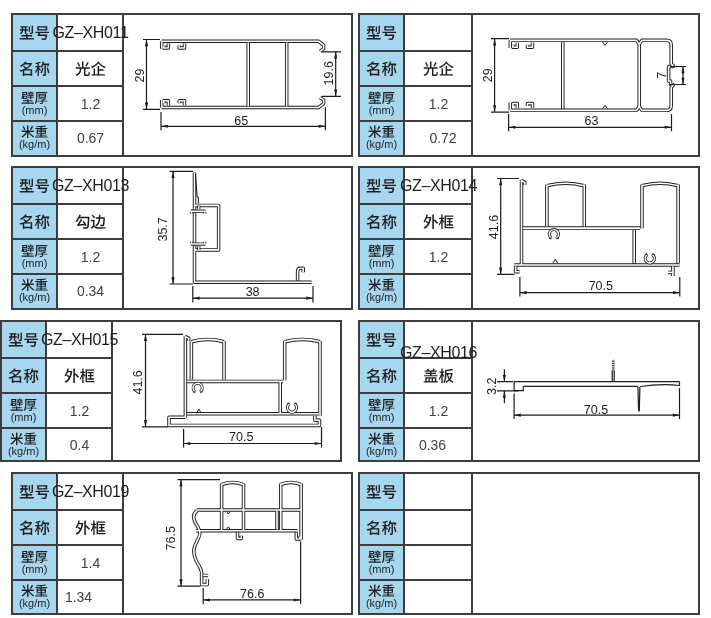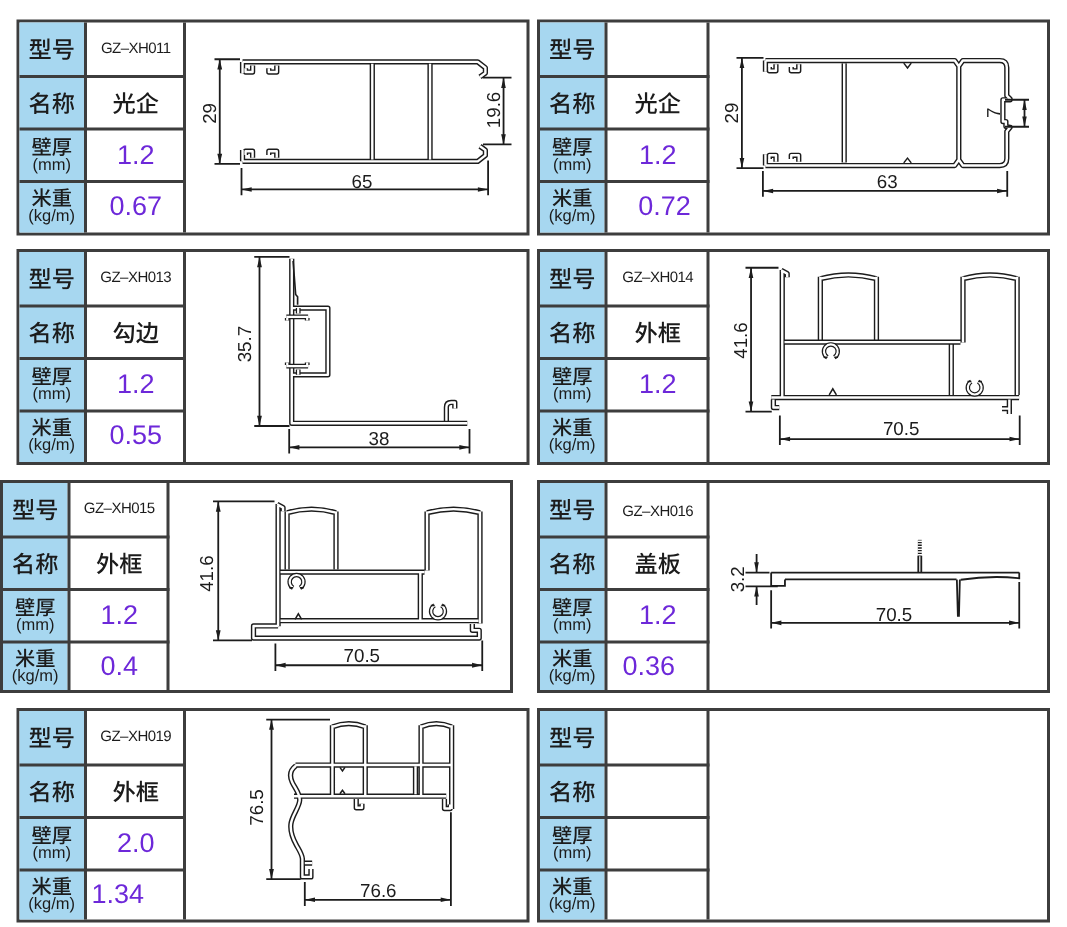--- a/index.html
+++ b/index.html
@@ -3,22 +3,22 @@
 html,body{margin:0;padding:0;background:#fff;width:711px;height:618px;overflow:hidden}
 *{box-sizing:border-box}
 #page{position:relative;width:711px;height:618px;background:#fff;font-family:"Liberation Sans",sans-serif}
 .cell{position:absolute;width:342px;border:2px solid #3d3d3d;background:#fff}
 .bluecol{position:absolute;left:0;top:0;width:43px;height:100%;background:#a7d7f0}
 .vline{position:absolute;top:0;width:2px;height:100%;background:#3d3d3d}
 .hline{position:absolute;left:0;height:2px;background:#3d3d3d}
 .lab{position:absolute;left:0;width:43px;display:flex;flex-direction:column;align-items:center;justify-content:center}
 .sub{font-size:11px;color:#1c1c1c;line-height:12px;margin-top:0px}
 .val{position:absolute;left:46px;display:flex;align-items:center;justify-content:center}
-.mod{font-size:10px;color:#1c1c1c;white-space:nowrap;letter-spacing:-0.35px}
-.num{font-size:18px;color:#6d28d9}
+.mod{font-size:16px;color:#1c1c1c;white-space:nowrap;letter-spacing:-0.35px}
+.num{font-size:14px;color:#404040}
 .draw{position:absolute;left:0;top:0;width:337px;height:138px;overflow:visible}
 </style></head><body>
 <div id="page">
     <svg width="0" height="0" style="position:absolute">
       <defs>
         <g id="ch4f01" transform="translate(0,880) scale(1,-1)">
           <path d="M197 392V30H77V-56H931V30H557V259H839V344H557V564H458V30H289V392ZM492 853C392 701 209 572 27 499C51 477 78 444 92 419C243 488 390 591 501 716C635 567 770 487 917 419C929 447 955 480 978 500C827 560 683 638 555 781L577 812Z"></path>
         </g>
         <g id="ch5149" transform="translate(0,880) scale(1,-1)">
           <path d="M131 766C178 687 227 582 243 517L334 553C316 621 265 722 216 798ZM784 807C756 728 704 620 662 552L744 521C787 584 840 685 883 773ZM449 844V469H52V379H310C295 200 261 67 29 -3C50 -22 77 -60 88 -85C344 1 392 163 411 379H578V47C578 -52 603 -82 703 -82C723 -82 817 -82 838 -82C929 -82 953 -37 964 132C938 139 897 155 877 171C872 30 866 7 830 7C808 7 733 7 715 7C679 7 673 13 673 48V379H950V469H545V844Z"></path>
@@ -250,21 +250,21 @@
         <span class="num">1.2</span>
       </div>
 <div class="lab" style="top:107px;height:31px">
         <svg width="27.0" height="13.5" viewBox="0 0 2000 1000" style="display:block" fill="#1c1c1c">
           <use href="#ch7c73"></use>
           <use href="#ch91cd" x="1000"></use>
         </svg>
         <div class="sub">(kg/m)</div>
       </div>
 <div class="val" style="top:107px;height:31px;width:63px">
-        <span class="num">0.55</span>
+        <span class="num">0.34</span>
       </div>
       <svg class="draw" viewBox="13 168 337 138">
 <g>
           <path d="M194.5,172.5 V282.2 H311.5 M194.5,205.4 H218.6 V249.9 H194.5 M297.6,280.5 V271.5 Q297.6,268.3 300.8,268.3 L303.2,268.3 V272.3" fill="none" stroke="#1c1c1c" stroke-width="3.5" stroke-linejoin="round"></path>
           <path d="M194.5,172.5 V282.2 H311.5 M194.5,205.4 H218.6 V249.9 H194.5 M297.6,280.5 V271.5 Q297.6,268.3 300.8,268.3 L303.2,268.3 V272.3" fill="none" stroke="#fff" stroke-width="1.6" stroke-linejoin="round"></path>
         </g>
 <g>
           <path d="M198.8,205.4 V209 M190.9,211.2 H205.4 M191.5,212 V213.6 M204.8,212 V213.6 M198.8,249.9 V246.3 M190.9,244.1 H205.4 M191.5,243.3 V241.7 M204.8,243.3 V241.7" fill="none" stroke="#1c1c1c" stroke-width="3.2" stroke-linejoin="round"></path>
           <path d="M198.8,205.4 V209 M190.9,211.2 H205.4 M191.5,212 V213.6 M204.8,212 V213.6 M198.8,249.9 V246.3 M190.9,244.1 H205.4 M191.5,243.3 V241.7 M204.8,243.3 V241.7" fill="none" stroke="#fff" stroke-width="1.5" stroke-linejoin="round"></path>
         </g>
@@ -438,21 +438,21 @@
       <div class="vline" style="left:111px"></div>
       <div class="hline" style="top:35px;width:113px"></div>
       <div class="hline" style="top:70px;width:113px"></div>
       <div class="hline" style="top:105px;width:113px"></div>
 <div class="lab" style="top:0px;height:35px">
         <svg width="31.0" height="15.5" viewBox="0 0 2000 1000" style="display:block" fill="#1c1c1c">
           <use href="#ch578b"></use>
           <use href="#ch53f7" x="1000"></use>
         </svg>
       </div>
-<div class="val" style="top:0px;height:38px;width:65px">
+<div class="val" style="top:12px;height:38px;width:65px">
         <span class="mod">GZ–XH016</span>
       </div>
 <div class="lab" style="top:37px;height:33px">
         <svg width="31.0" height="15.5" viewBox="0 0 2000 1000" style="display:block" fill="#1c1c1c">
           <use href="#ch540d"></use>
           <use href="#ch79f0" x="1000"></use>
         </svg>
       </div>
 <div class="val" style="top:37px;height:33px;width:65px">
         <svg width="31.0" height="15.5" viewBox="0 0 2000 1000" style="display:block" fill="#1c1c1c">
@@ -529,21 +529,21 @@
         </svg>
       </div>
 <div class="lab" style="top:72px;height:33px">
         <svg width="27.0" height="13.5" viewBox="0 0 2000 1000" style="display:block" fill="#1c1c1c">
           <use href="#ch58c1"></use>
           <use href="#ch539a" x="1000"></use>
         </svg>
         <div class="sub">(mm)</div>
       </div>
 <div class="val" style="top:72px;height:33px;width:63px">
-        <span class="num">2.0</span>
+        <span class="num">1.4</span>
       </div>
 <div class="lab" style="top:107px;height:31px">
         <svg width="27.0" height="13.5" viewBox="0 0 2000 1000" style="display:block" fill="#1c1c1c">
           <use href="#ch7c73"></use>
           <use href="#ch91cd" x="1000"></use>
         </svg>
         <div class="sub">(kg/m)</div>
       </div>
 <div class="val" style="top:107px;height:31px;width:39px">
         <span class="num">1.34</span>

